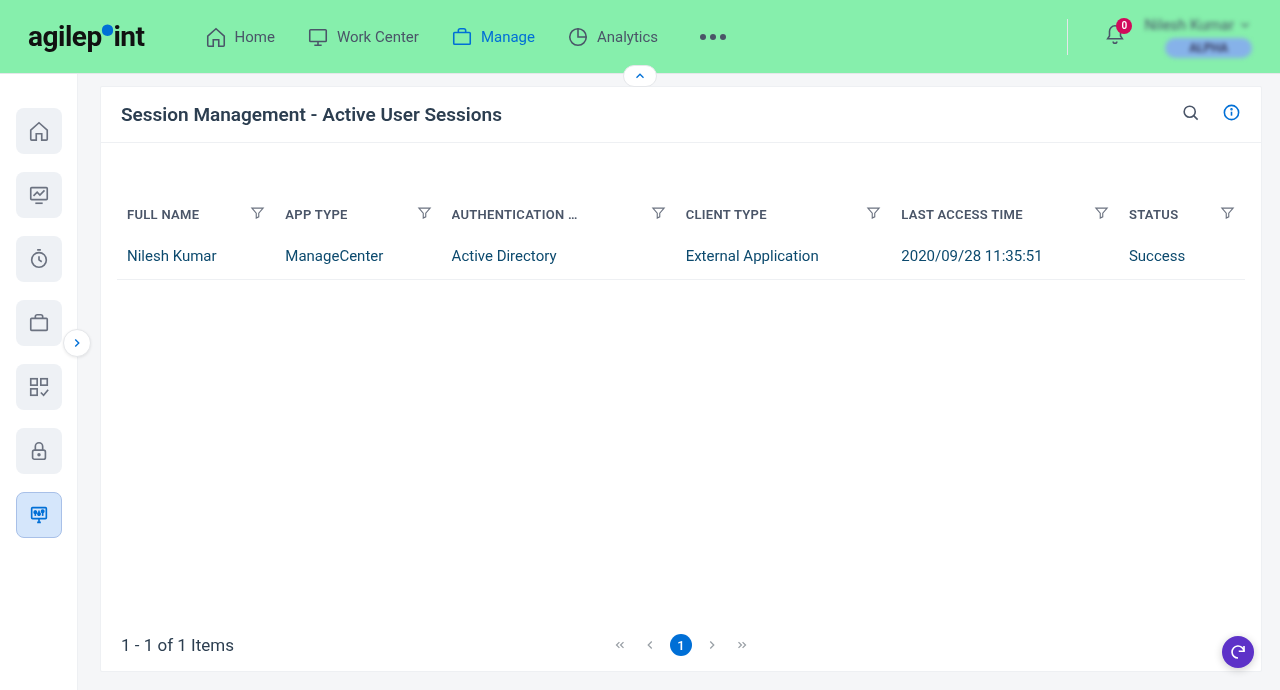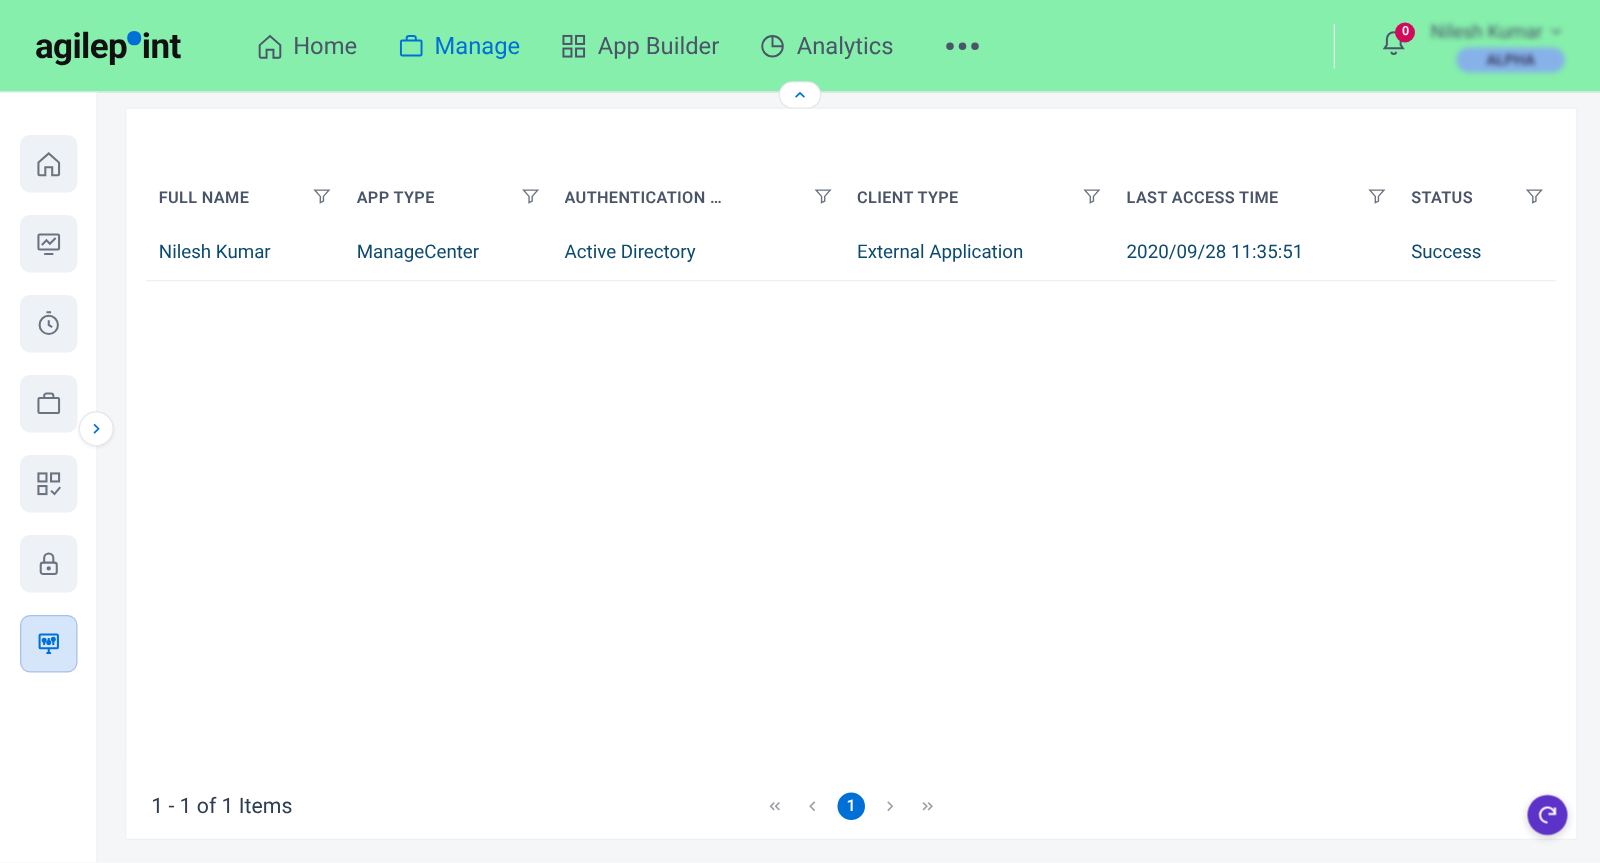--- a/index.html
+++ b/index.html
@@ -6,21 +6,21 @@
   html, body { width: 1280px; height: 690px; font-family: -apple-system, BlinkMacSystemFont, "Segoe UI", Roboto, Arial, sans-serif; background: #f5f6f8; color: #333; overflow: hidden; }
   
   
   .topnav {
     height: 74px; background: #86efac; border-bottom: 1px solid #e5e7ea;
     display: flex; align-items: center; padding: 0 28px; position: relative;
   }
   .logo { display: flex; align-items: center; font-weight: 700; font-size: 28px; color: #111; letter-spacing: -0.5px; margin-right: 60px; }
   .logo .dot { color: #006fd6; font-size: 48px; line-height: 0; position: relative; top: -5px; margin: 0 -2px 0 -3px;}
   .nav-items { display: flex; align-items: center; gap: 32px; }
-  .nav-item { display: flex; align-items: center; gap: 8px; color: #4a5568; font-size: 19px; cursor: pointer; }
+  .nav-item { display: flex; align-items: center; gap: 8px; color: #4a5568; font-size: 15px; cursor: pointer; }
   .nav-item.active { color: #006fd6; }
   .nav-item svg { width: 22px; height: 22px; stroke: #4a5568; fill: none; stroke-width: 1.7; }
   .nav-item.active svg { stroke: #006fd6; }
   .nav-more { display: flex; gap: 4px; margin-left: 10px; cursor:pointer;}
   .nav-more span { width: 6px; height: 6px; background: #4a5568; border-radius: 50%; }
   .nav-sep { width: 1px; height: 36px; background: #e5e7ea; margin: 0 18px; }
   .nav-right { margin-left: auto; display: flex; align-items: center; gap: 18px; }
   .bell { position: relative; cursor:pointer; }
   .bell svg { width: 22px; height: 22px; stroke: #4a5568; fill: none; stroke-width:1.7;}
   .bell-badge { position: absolute; top: -6px; right: -6px; background: #d10a5b; color: #fff; font-size: 10px; font-weight: 600; width: 16px; height: 16px; border-radius: 50%; display: flex; align-items:center; justify-content:center; }
@@ -90,35 +90,33 @@
       <span>int</span>
   </div>
 
   <div class="nav-items">
     <div class="nav-item">
       <svg viewBox="0 0 24 24">
           <path d="M3 11l9-8 9 8v10a1 1 0 0 1-1 1h-5v-7h-6v7H4a1 1 0 0 1-1-1z"></path>
         </svg>
       <span>Home</span>
     </div>
+    <div class="nav-item">
+      <svg viewBox="0 0 24 24">
+          <rect x="3" y="4" width="18" height="13" rx="1"></rect>
+          <path d="M8 21h8M12 17v4"></path>
+        </svg>
+      <span>Work Center</span>
+    </div>
     <div class="nav-item active">
       <svg viewBox="0 0 24 24">
           <rect x="3" y="7" width="18" height="13" rx="1"></rect>
           <path d="M8 7V5a2 2 0 0 1 2-2h4a2 2 0 0 1 2 2v2"></path>
         </svg>
       <span>Manage</span>
-    </div>
-    <div class="nav-item">
-      <svg viewBox="0 0 24 24">
-          <rect x="3" y="3" width="7" height="7"></rect>
-          <rect x="14" y="3" width="7" height="7"></rect>
-          <rect x="3" y="14" width="7" height="7"></rect>
-          <rect x="14" y="14" width="7" height="7"></rect>
-        </svg>
-      <span>App Builder</span>
     </div>
     <div class="nav-item">
       <svg viewBox="0 0 24 24">
           <circle cx="12" cy="12" r="9"></circle>
           <path d="M12 3v9h9"></path>
         </svg>
       <span>Analytics</span>
     </div>
     <div class="nav-more">
         <span></span>
@@ -210,20 +208,38 @@
     </div>
     <div class="side-expand">
       <svg viewBox="0 0 24 24">
           <polyline points="9 6 15 12 9 18"></polyline>
         </svg>
     </div>
   </div>
 
   <div class="main">
     <div class="panel">
+      <div class="panel-header">
+        <div class="panel-title">Session Management - Active User Sessions</div>
+        <div class="panel-header-icons">
+          <span class="search">
+            <svg viewBox="0 0 24 24">
+                <circle cx="11" cy="11" r="7"></circle>
+                <line x1="21" y1="21" x2="16" y2="16"></line>
+              </svg>
+          </span>
+          <span class="info">
+            <svg viewBox="0 0 24 24">
+                <circle cx="12" cy="12" r="9"></circle>
+                <line x1="12" y1="11" x2="12" y2="16"></line>
+                <circle cx="12" cy="8" r="0.6" fill="#006fd6"></circle>
+              </svg>
+          </span>
+        </div>
+      </div>
 
       <div class="table-wrap">
         <table>
           <thead>
             <tr>
               <th>
                   <div class="th-wrap">
                     <span>FULL NAME</span>
                     <span class="filter-icon"><svg viewBox="0 0 24 24">
                         <polygon points="3 5 21 5 14 13 14 19 10 21 10 13"></polygon>

